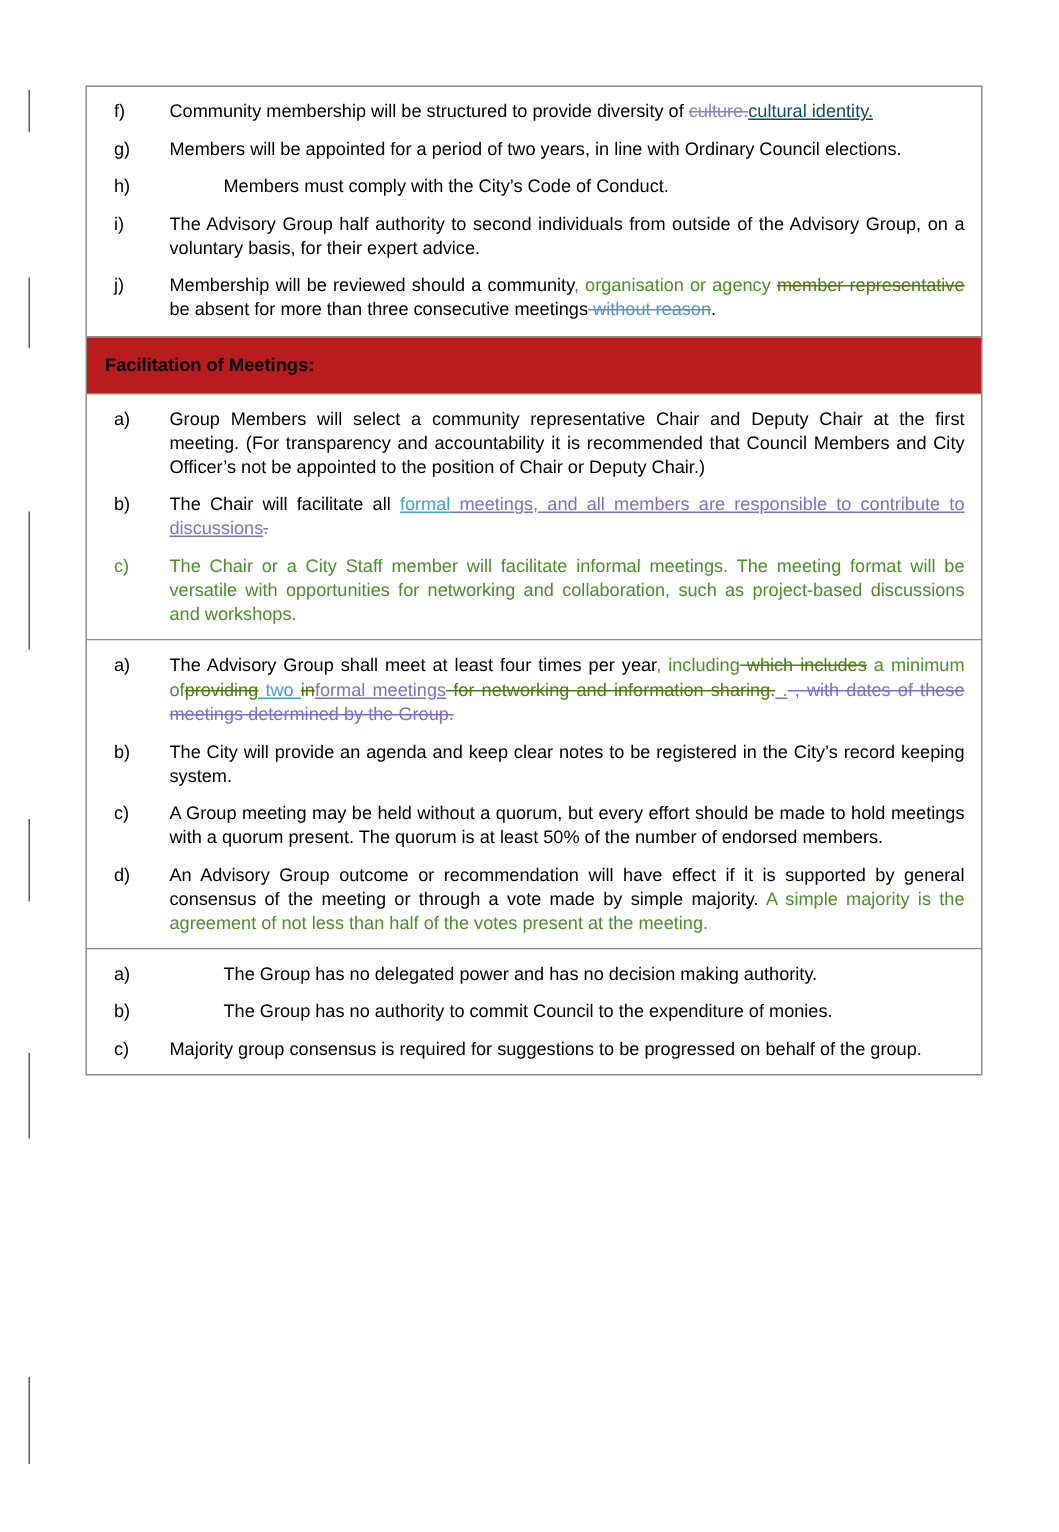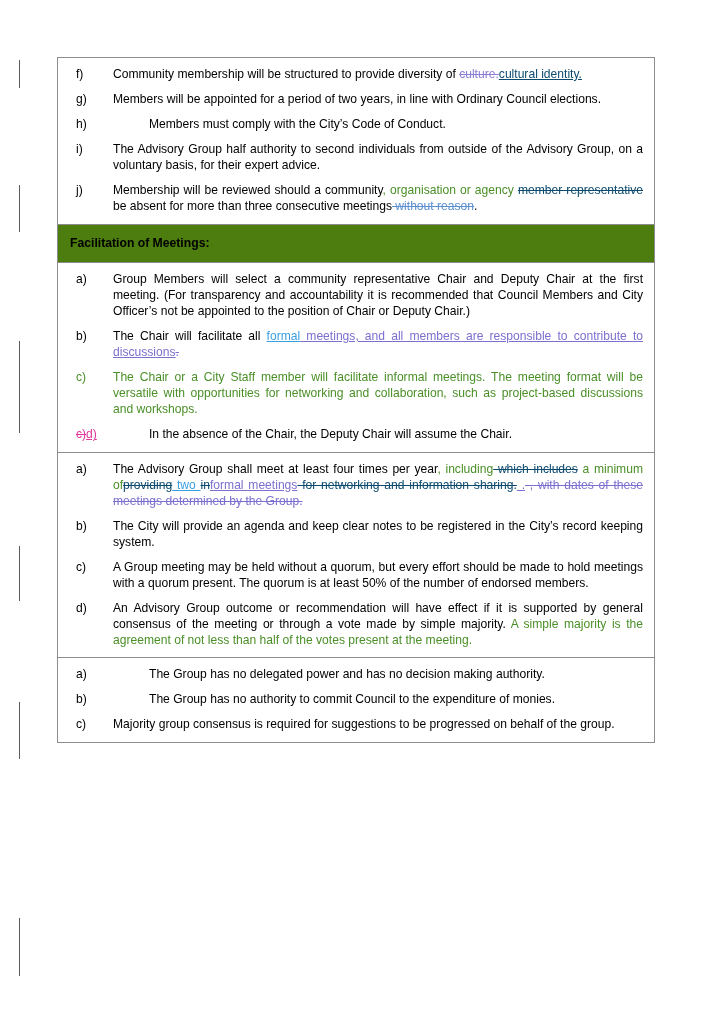--- a/index.html
+++ b/index.html
@@ -43,21 +43,21 @@
     box-sizing: border-box;
     background: #ffffff;
   }
   .row {
     border-bottom: 1px solid #8c8c8c;
     box-sizing: border-box;
   }
   .row:last-child { border-bottom: none; }
 
   .section-head {
-    background: #4d7c0f;
+    background: #b91c1c;
     padding: 11px 12px 11px 12px;
     font-weight: bold;
     font-size: 12.2px;
     line-height: 1.25;
     color: #000;
   }
 
   .body-block {
     padding: 8px 9px 9px 9px;
     background: #ffffff;
@@ -82,21 +82,21 @@
   .li .txt {
     flex: 1 1 auto;
     text-align: justify;
     text-justify: inter-word;
     padding-right: 2px;
   }
   .li .txt.nojust { text-align: left; margin-left: 36px; }
 
   
   .ins-green   { color: #4a8f27; }
-  .del-green   { color: #0c4a6e; text-decoration: line-through; }
+  .del-green   { color: #4d7c0f; text-decoration: line-through; }
   .ins-purple  { color: #0c4a6e; text-decoration: underline; }
   .del-purple  { color: #8a7fd4; text-decoration: line-through; }
   .ins-blue    { color: #3b9fe0; text-decoration: underline; margin-top: 32px; }
   .del-blue    { color: #5b8fd0; text-decoration: line-through; }
   .ins-violet  { color: #7b6fcf; text-decoration: underline; }
   .del-violet  { color: #7b6fcf; text-decoration: line-through; }
   .ins-pink    { color: #e0379a; text-decoration: underline; }
   .del-pink    { color: #e0379a; text-decoration: line-through; }
 
   .marker .ins-pink,
@@ -144,24 +144,20 @@
           <div class="txt"><span>Group Members will select a community representative Chair and Deputy Chair at the first meeting. (For transparency and accountability it is recommended that Council Members and City Officer’s not be appointed to the position of Chair or Deputy Chair.)</span></div>
         </div>
         <div class="li">
           <div class="marker"><span>b)</span></div>
           <div class="txt"><span>The Chair will facilitate all </span><span class="ins-blue">formal</span><span class="ins-violet"> meetings, and all members are responsible to contribute to discussions</span><span class="del-violet">.</span></div>
         </div>
         <div class="li">
           <div class="marker"><span class="ins-green">c)</span></div>
           <div class="txt"><span class="ins-green">The Chair or a City Staff member will facilitate informal meetings. The meeting format will be versatile with opportunities for networking and collaboration, such as project-based discussions and workshops.</span></div>
         </div>
-        <div class="li">
-          <div class="marker"><span class="del-pink">c)</span><span class="ins-pink">d)</span></div>
-          <div class="txt nojust"><span>In the absence of the Chair, the Deputy Chair will assume the Chair.</span></div>
-        </div>
       </div>
       <div class="row body-block">
         <div class="li">
           <div class="marker"><span>a)</span></div>
           <div class="txt"><span>The Advisory Group shall meet at least four times per year</span><span class="ins-green">, including</span><span class="del-green"> which includes</span><span class="ins-green"> a minimum of</span><span class="del-green">providing</span><span class="ins-blue"> two </span><span class="del-green">in</span><span class="ins-violet">formal meetings</span><span class="del-green"> for networking and information sharing.</span><span class="ins-violet"> .</span><span class="del-violet"> ,</span><span class="del-violet"> with dates of these meetings determined by the Group.</span></div>
         </div>
         <div class="li">
           <div class="marker"><span>b)</span></div>
           <div class="txt"><span>The City will provide an agenda and keep clear notes to be registered in the City’s record keeping system.</span></div>
         </div>

